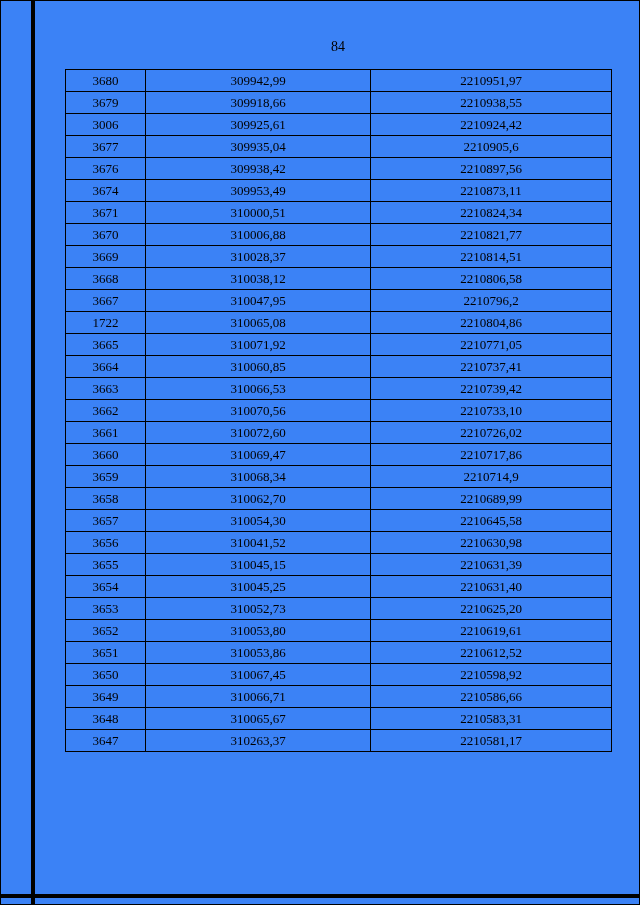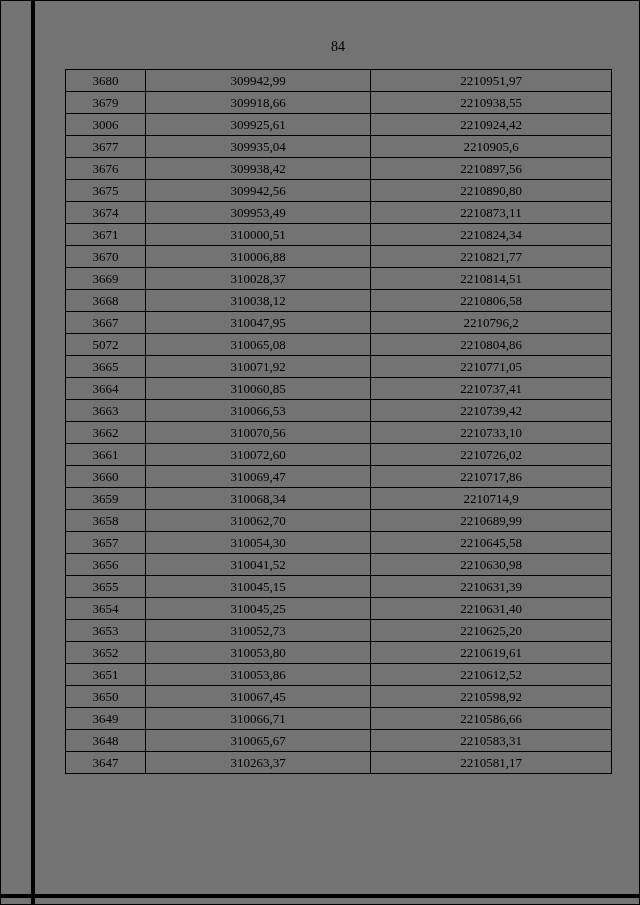--- a/index.html
+++ b/index.html
@@ -4,21 +4,21 @@
 <style>
   html, body {
     margin: 0;
     padding: 0;
     background: #e8e8e8;
   }
   .page {
     position: relative;
     width: 640px;
     height: 905px;
-    background: #737373;
+    background: #3b82f6;
     border: 1px solid #000000;
     box-sizing: border-box;
     overflow: hidden;
     font-family: "Liberation Serif", "DejaVu Serif", serif;
     color: #000000;
   }
   
   .scan-edge-left {
     position: absolute;
     left: 30px;
@@ -102,25 +102,20 @@
           <td>3677</td>
           <td>309935,04</td>
           <td>2210905,6</td>
         </tr>
         <tr>
           <td>3676</td>
           <td>309938,42</td>
           <td>2210897,56</td>
         </tr>
         <tr>
-          <td>3675</td>
-          <td>309942,56</td>
-          <td>2210890,80</td>
-        </tr>
-        <tr>
           <td>3674</td>
           <td>309953,49</td>
           <td>2210873,11</td>
         </tr>
         <tr>
           <td>3671</td>
           <td>310000,51</td>
           <td>2210824,34</td>
         </tr>
         <tr>
@@ -137,21 +132,21 @@
           <td>3668</td>
           <td>310038,12</td>
           <td>2210806,58</td>
         </tr>
         <tr>
           <td>3667</td>
           <td>310047,95</td>
           <td>2210796,2</td>
         </tr>
         <tr>
-          <td>5072</td>
+          <td>1722</td>
           <td>310065,08</td>
           <td>2210804,86</td>
         </tr>
         <tr>
           <td>3665</td>
           <td>310071,92</td>
           <td>2210771,05</td>
         </tr>
         <tr>
           <td>3664</td>

